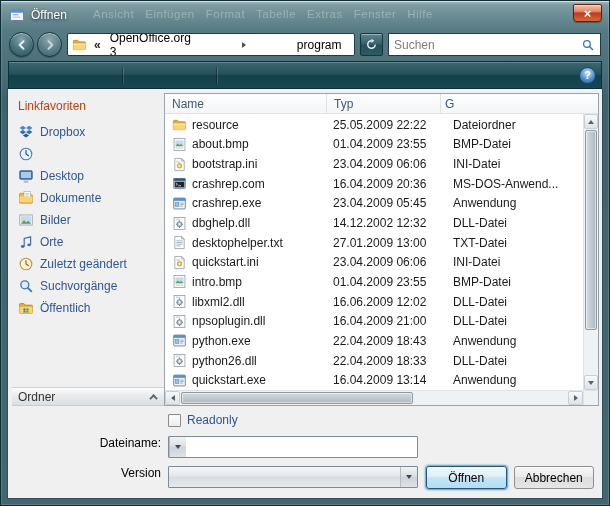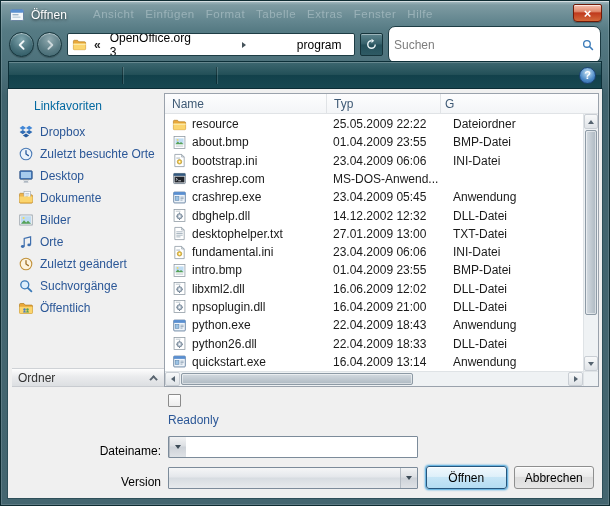--- a/index.html
+++ b/index.html
@@ -33,42 +33,42 @@
   .overflow-btn{padding:0 4px;color:#222;font-weight:bold;}
   .crumbs{display:flex;align-items:center;height:100%;gap:44px;}
   .crumb{padding:0 5px;color:#000;}
   .crumb-sep{width:0;height:0;border-top:3.5px solid transparent;border-bottom:3.5px solid transparent;border-left:4px solid #45525a;margin:0 2px;}
   .addr-drop{margin-left:auto;width:16px;height:100%;display:flex;align-items:center;justify-content:center;border-left:1px solid #e0e4e8;background:linear-gradient(180deg,#fbfcfd,#eef1f4);}
   .tri-down{width:0;height:0;border-left:3.5px solid transparent;border-right:3.5px solid transparent;border-top:4px solid #3c4a56;}
   .tri-down.light{border-top-color:#e9f2f4;}
   .refresh-btn{width:23px;height:23px;flex:none;border:1px solid #15343b;border-radius:2px;display:flex;align-items:center;justify-content:center;
     background:linear-gradient(180deg,#5d848d 0,#35606a 49%,#24505a 51%,#2e5a64 100%);box-shadow:inset 0 1px 0 rgba(255,255,255,.4);}
   .refresh-ic{width:13px;height:13px;}
-  .searchbox{flex:1;height:37px;background:#fff;border:1px solid #1d3c44;border-radius:7px;display:flex;align-items:center;padding:0 5px;}
+  .searchbox{flex:1;height:23px;background:#fff;border:1px solid #1d3c44;border-radius:0;display:flex;align-items:center;padding:0 5px;}
   .search-text{flex:1;color:#7d7d7d;}
   .search-ic{width:14px;height:14px;flex:none;}
 
   
   .toolbar{height:28px;margin:0 7px;flex:none;display:flex;align-items:center;padding:0 5px;
     background:linear-gradient(180deg,#3d6770 0,#235058 48%,#12414b 52%,#174751 100%);
     border:1px solid #0c2f38;box-shadow:inset 0 1px 0 rgba(255,255,255,.22);}
   .tb-btn{display:flex;align-items:center;color:#fff;padding:3px 8px;border-radius:2px;margin-top:48px;}
   .tb-ic{width:15px;height:15px;flex:none;}
   .tb-sep{width:1px;height:17px;background:rgba(0,0,0,.3);box-shadow:1px 0 0 rgba(255,255,255,.16);margin:0 2px;flex:none;}
   .help-btn{margin-left:auto;width:17px;height:17px;border-radius:50%;flex:none;
     background:radial-gradient(circle at 50% 32%,#c4e2f3 0,#4a88c6 60%,#2b5f9e 100%);
     border:1px solid #1c4475;color:#fff;font-weight:bold;font-size:11px;display:flex;align-items:center;justify-content:center;}
 
   
   .client{flex:1;margin:0 7px 7px;background:#f0f0f0;display:flex;flex-direction:column;min-height:0;box-shadow:0 0 0 1px rgba(10,40,48,.35);}
   .main{flex:1;display:flex;padding:4px 3px 0 4px;min-height:0;}
 
   
   .sidebar{width:152px;flex:none;display:flex;flex-direction:column;padding-top:4px;overflow:hidden;}
-  .fav-header{color:#0369a1;padding:2px 6px 8px 6px;margin-left:16px;}
+  .fav-header{color:#c2410c;padding:2px 6px 8px 6px;}
   .side-item{display:flex;align-items:center;gap:6px;height:22px;padding-left:6px;color:var(--link-blue,#2b5797);white-space:nowrap;}
   .side-icon{width:16px;height:16px;flex:none;}
   .ordner-bar{margin-top:auto;height:19px;display:flex;align-items:center;padding:0 6px;color:#333;
     background:linear-gradient(180deg,#fdfdfd,#eaebed 45%,#dcdfe2);border-top:1px solid #cfd2d6;border-bottom:1px solid #c8cbd0;}
   .chev-up{margin-left:auto;width:6px;height:6px;border-left:2px solid #5a6570;border-top:2px solid #5a6570;transform:rotate(45deg) translateY(2px);}
 
   
   .listpane{flex:1;background:#fff;border:1px solid #9aa2ac;display:flex;flex-direction:column;min-width:0;}
   .list-header{display:flex;height:20px;flex:none;background:linear-gradient(180deg,#fdfdfe,#f3f5f7);border-bottom:1px solid #e0e3e6;color:#3f5a75;}
   .hcol{display:flex;align-items:center;padding-left:7px;border-right:1px solid #e0e3e6;height:100%;overflow:hidden;white-space:nowrap;}
@@ -94,24 +94,24 @@
   .htrack{flex:1;display:flex;padding:1px;}
   .hthumb{width:60%;background:linear-gradient(180deg,#d4dbe1,#aeb9c2);border:1px solid #8d9aa5;border-radius:2px;box-shadow:inset 0 0 0 1px rgba(255,255,255,.5);}
   .corner{width:15px;flex:none;background:#eff2f4;border-left:1px solid #dfe3e6;}
   .t-up{width:0;height:0;border-left:3px solid transparent;border-right:3px solid transparent;border-bottom:4px solid #55636f;}
   .t-dn{width:0;height:0;border-left:3px solid transparent;border-right:3px solid transparent;border-top:4px solid #55636f;}
   .t-lf{width:0;height:0;border-top:3px solid transparent;border-bottom:3px solid transparent;border-right:4px solid #55636f;}
   .t-rt{width:0;height:0;border-top:3px solid transparent;border-bottom:3px solid transparent;border-left:4px solid #55636f;}
 
   
   .footer{flex:none;padding:5px 8px 9px 0;}
-  .readonly-row{display:flex;align-items:flex-start;gap:6px;margin:2px 0 9px 160px;flex-direction:column;}
+  .readonly-row{display:flex;align-items:flex-end;gap:6px;margin:2px 0 9px 160px;}
   .checkbox{width:13px;height:13px;background:linear-gradient(180deg,#fdfdfd,#ececec);border:1px solid #8b8b8b;border-radius:1px;flex:none;}
   .readonly-label{color:var(--link-blue,#2b5797);}
-  .frow{display:flex;align-items:flex-end;margin-bottom:8px;}
+  .frow{display:flex;align-items:flex-start;margin-bottom:8px;}
   .frow.last{margin-bottom:0;}
   .flabel{width:160px;flex:none;text-align:right;padding-right:7px;color:#000;}
   .combo{height:22px;border:1px solid #7c8b9a;border-radius:1px;display:flex;align-items:stretch;overflow:hidden;background:#fff;}
   .combo.shaded{background:linear-gradient(180deg,#f5f6f7,#e4e7eb 45%,#d7dce1 50%,#e7eaed);}
   .combo-text{flex:1;display:flex;align-items:center;padding:0 5px;font-size:11.5px;white-space:nowrap;overflow:hidden;}
   .combo-btn{width:17px;flex:none;display:flex;align-items:center;justify-content:center;border-left:1px solid #b5bcc4;
     background:linear-gradient(180deg,#f2f3f4,#dcdfe3 45%,#cdd2d8 50%,#dfe2e6);}
   .w-filename{width:250px;flex:none;}
   .w-filetype{flex:1;margin-left:8px;}
   .btn-row{flex:1;margin-left:8px;display:flex;gap:7px;}
@@ -257,21 +257,20 @@
     <span>Dropbox</span>
   </div>
 
   <div class="side-item">
     <span class="side-icon icon">
                 <svg viewBox="0 0 16 16">
                   <circle cx="8" cy="8" r="5.8" fill="#eaf3fb" stroke="#4a7ab5" stroke-width="1.1"></circle>
                   <path d="M8 4.6V8l2.4 1.6" fill="none" stroke="#2c5d9e" stroke-width="1.3" stroke-linecap="round"></path>
                 </svg>
               </span>
-    <span>Zuletzt besuchte Orte</span>
   </div>
 
   <div class="side-item">
     <span class="side-icon icon">
                 <svg viewBox="0 0 16 16">
                   <rect x="1.8" y="2.8" width="12.4" height="8.4" rx=".8" fill="#4a7fc1" stroke="#2a4d7e" stroke-width=".8"></rect>
                   <rect x="3" y="4" width="10" height="6" fill="#a6cbed"></rect>
                   <path d="M6.2 13.2h3.6l.7 1.4H5.5z" fill="#97a4b1"></path>
                   <rect x="5" y="11.2" width="6" height="1" fill="#7a8894"></rect>
                 </svg>
@@ -418,20 +417,21 @@
                     <svg viewBox="0 0 16 16">
                       <rect x="1.8" y="2.6" width="12.4" height="10.8" rx=".8" fill="#e8edf2" stroke="#5c6b79" stroke-width=".8"></rect>
                       <rect x="1.8" y="2.6" width="12.4" height="2.6" fill="#33597f"></rect>
                       <rect x="2.8" y="6" width="10.4" height="6.2" fill="#20242a"></rect>
                       <path d="M4 7.6l1.8 1.3L4 10.2" fill="none" stroke="#cfd6dd" stroke-width=".9"></path>
                       <path d="M6.6 10.4h3" stroke="#cfd6dd" stroke-width=".9"></path>
                     </svg>
                   </span>
       <span>crashrep.com</span>
     </span>
+    <span class="cell-date">16.04.2009 20:36</span>
     <span class="cell-type">MS-DOS-Anwend...</span>
   </div>
 
   <div class="row">
     <span class="cell-name">
       <span class="file-icon icon">
                     <svg viewBox="0 0 16 16">
                       <rect x="1.8" y="2.2" width="12.4" height="11.6" rx="1" fill="#eef4fa" stroke="#4a6a8d" stroke-width=".8"></rect>
                       <rect x="1.8" y="2.2" width="12.4" height="3" fill="#5a8fd0"></rect>
                       <rect x="3.4" y="7" width="4" height="4" fill="#9cc3e5" stroke="#5a82aa" stroke-width=".6"></rect>
@@ -480,21 +480,21 @@
     <span class="cell-name">
       <span class="file-icon icon">
                     <svg viewBox="0 0 16 16">
                       <path d="M3 1.5h7.2l2.8 2.8v10.2H3z" fill="#fff" stroke="#8a96a0" stroke-width=".8"></path>
                       <path d="M10.2 1.5l2.8 2.8h-2.8z" fill="#dfe5ea" stroke="#8a96a0" stroke-width=".6"></path>
                       <path d="M4.6 5.4h4" stroke="#8fa0ad" stroke-width=".8"></path>
                       <circle cx="8" cy="9.4" r="2.4" fill="#f2c94c" stroke="#ab8a23" stroke-width=".7"></circle>
                       <circle cx="8" cy="9.4" r=".9" fill="#fff"></circle>
                     </svg>
                   </span>
-      <span>fundamental.ini</span>
+      <span>quickstart.ini</span>
     </span>
     <span class="cell-date">23.04.2009 06:06</span>
     <span class="cell-type">INI-Datei</span>
   </div>
 
   <div class="row">
     <span class="cell-name">
       <span class="file-icon icon">
                     <svg viewBox="0 0 16 16">
                       <rect x="2.2" y="1.5" width="11.6" height="13" fill="#fff" stroke="#8a96a0" stroke-width=".8"></rect>

